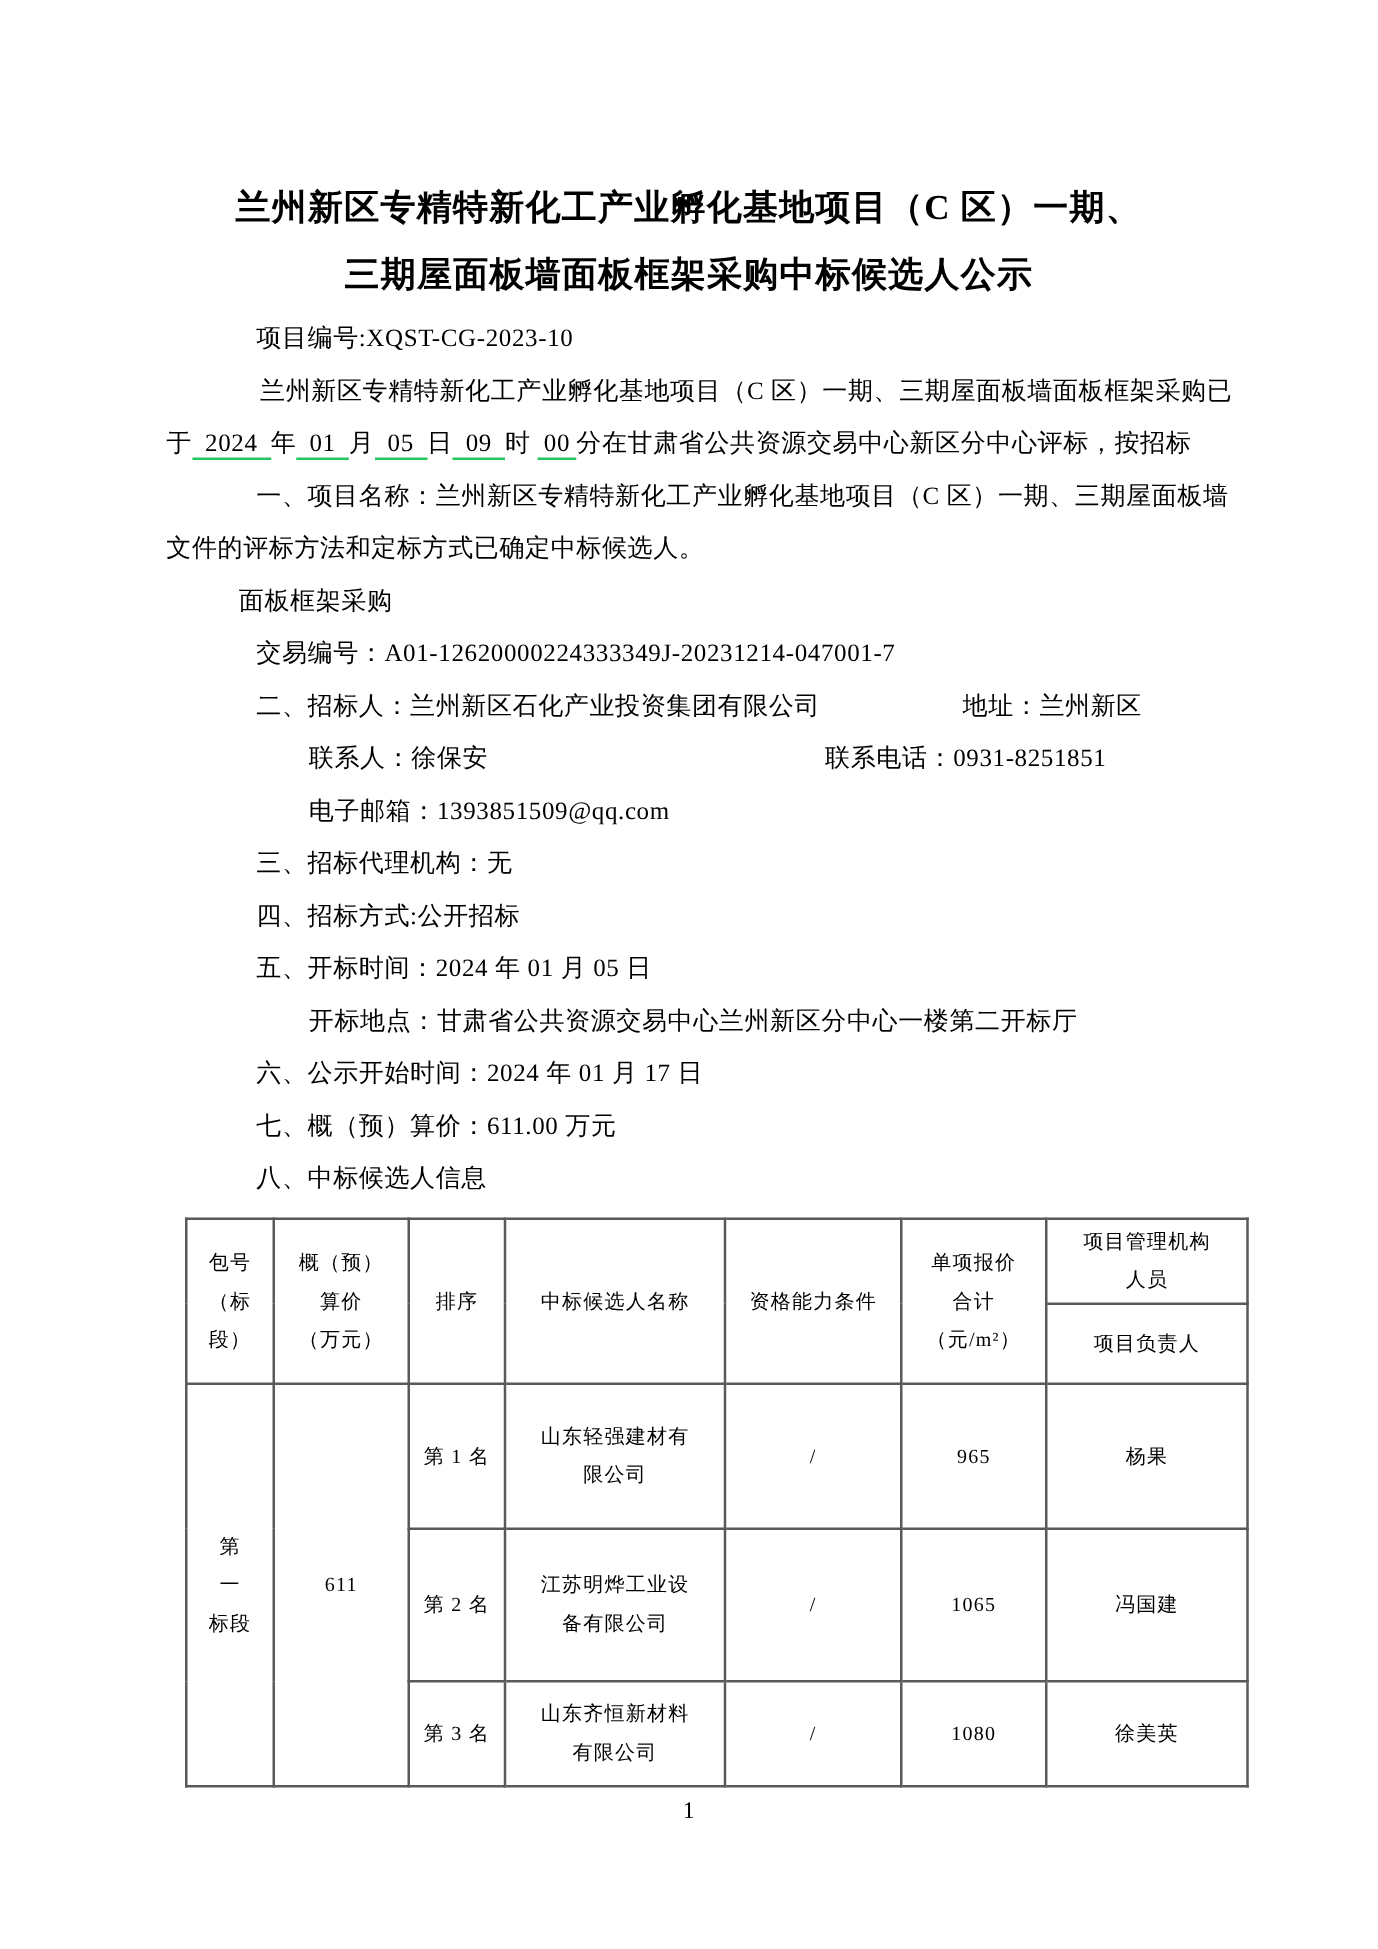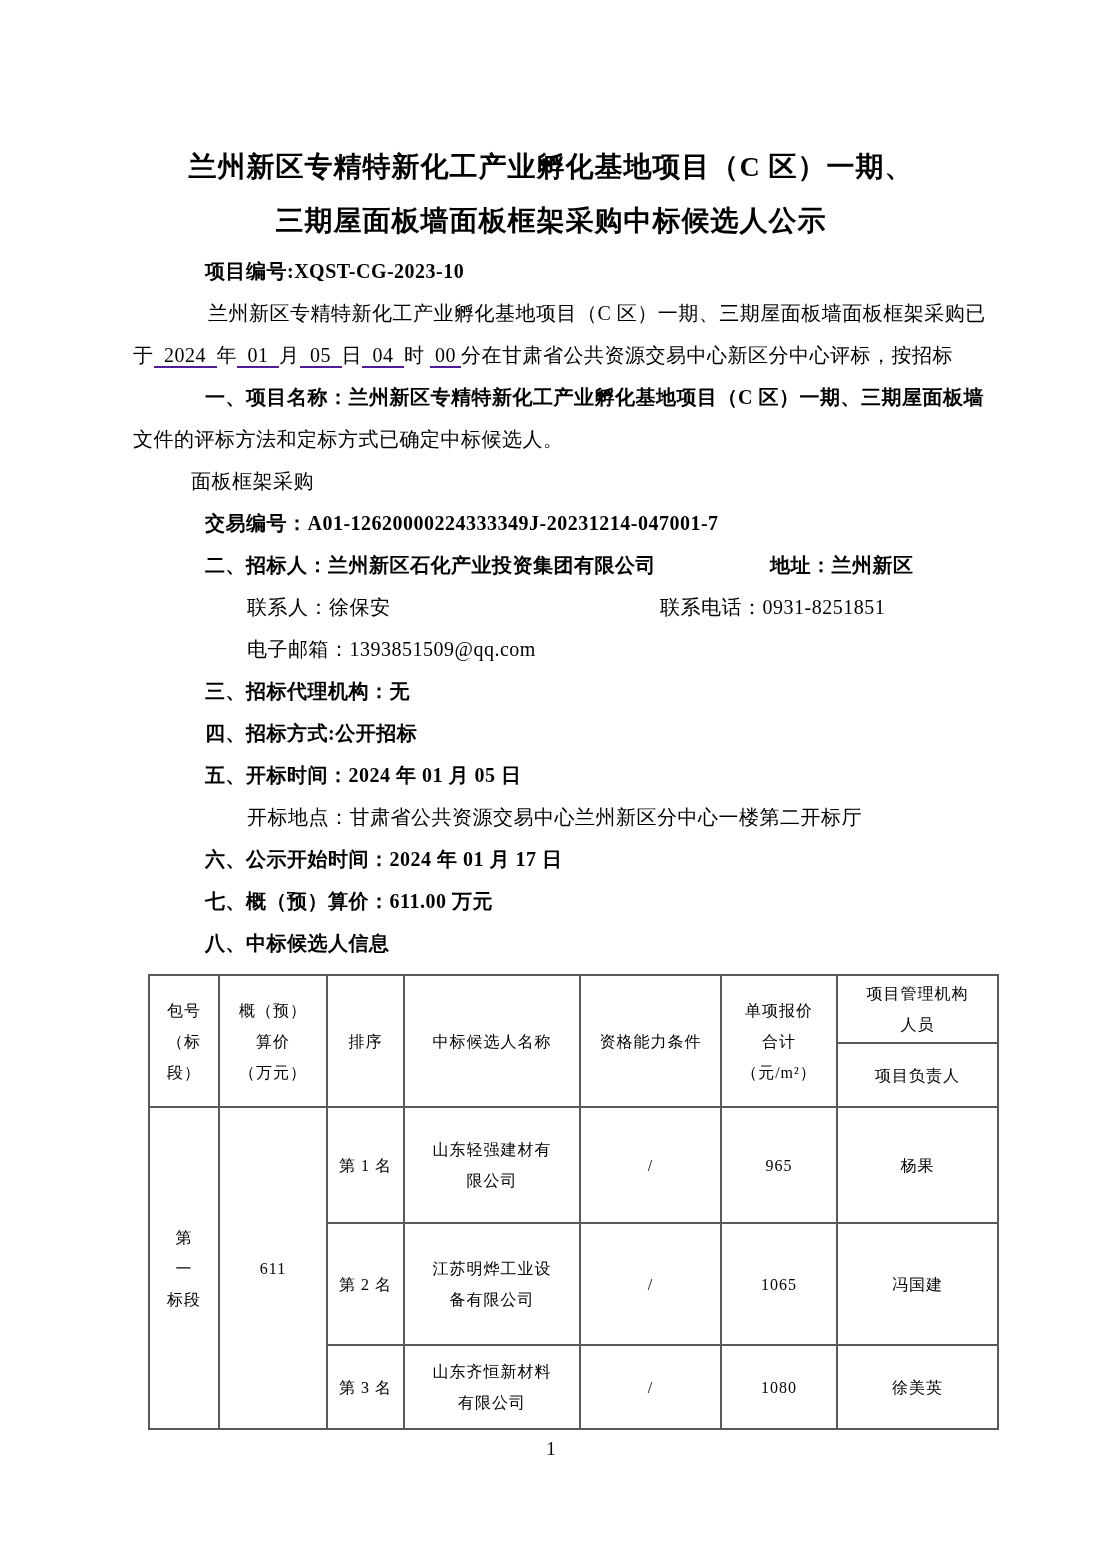--- a/index.html
+++ b/index.html
@@ -18,29 +18,29 @@
     line-height:54px;letter-spacing:1px;
     white-space:nowrap;
   }
   
   .content{
     position:relative;
     margin:2px 130px 0 133px;
     font-size:20px;letter-spacing:0.5px;
   }
   .ln{position:relative;line-height:42px;white-space:nowrap;}
-  .i72{padding-left:72px;font-weight:bold;}   
+  .i72{padding-left:72px;}   
   .i75{padding-left:75px;}   
   .i58{padding-left:58px;}   
   .i114{padding-left:114px;} 
   .abs{position:absolute;top:0;}
   .pos-addr{left:605px;margin-left:32px;}
   .pos-phone{left:527px;}
   .pos-endtime{left:509px;}
-  .u{border-bottom:2px solid #4c1d95;padding:0 5px;}
+  .u{border-bottom:2px solid #22c55e;padding:0 5px;}
   
   .tbl{
     border-collapse:collapse;table-layout:fixed;
     width:849px;margin:10px 0 16px 148px;
     font-size:16px;
   }
   .tbl th,.tbl td{
     border:2px solid #595959;
     font-weight:normal;text-align:center;vertical-align:middle;
     white-space:pre-line;line-height:31px;letter-spacing:1px;
@@ -68,21 +68,21 @@
     <div class="t-line">兰州新区专精特新化工产业孵化基地项目（C 区）一期、</div>
     <div class="t-line">三期屋面板墙面板框架采购中标候选人公示</div>
   </div>
 
   <div class="content">
 
     <div class="ln i72">项目编号:XQST-CG-2023-10</div>
 
     <div class="ln i75">兰州新区专精特新化工产业孵化基地项目（C 区）一期、三期屋面板墙面板框架采购已</div>
 
-    <div class="ln"><span>于</span><span class="u"> 2024 </span><span>年</span><span class="u"> 01 </span><span>月</span><span class="u"> 05 </span><span>日</span><span class="u"> 04 </span><span>时 </span><span class="u">00</span><span>分在甘肃省公共资源交易中心新区分中心评标，按招标</span></div>
+    <div class="ln"><span>于</span><span class="u"> 2024 </span><span>年</span><span class="u"> 01 </span><span>月</span><span class="u"> 05 </span><span>日</span><span class="u"> 09 </span><span>时 </span><span class="u">00</span><span>分在甘肃省公共资源交易中心新区分中心评标，按招标</span></div>
 
     <div class="ln i72">一、项目名称：兰州新区专精特新化工产业孵化基地项目（C 区）一期、三期屋面板墙</div>
 
     <div class="ln">文件的评标方法和定标方式已确定中标候选人。</div>
     <div class="ln i58">面板框架采购</div>
 
     <div class="ln i72">交易编号：A01-12620000224333349J-20231214-047001-7</div>
 
     <div class="ln i72">
       <span>二、招标人：兰州新区石化产业投资集团有限公司</span>

